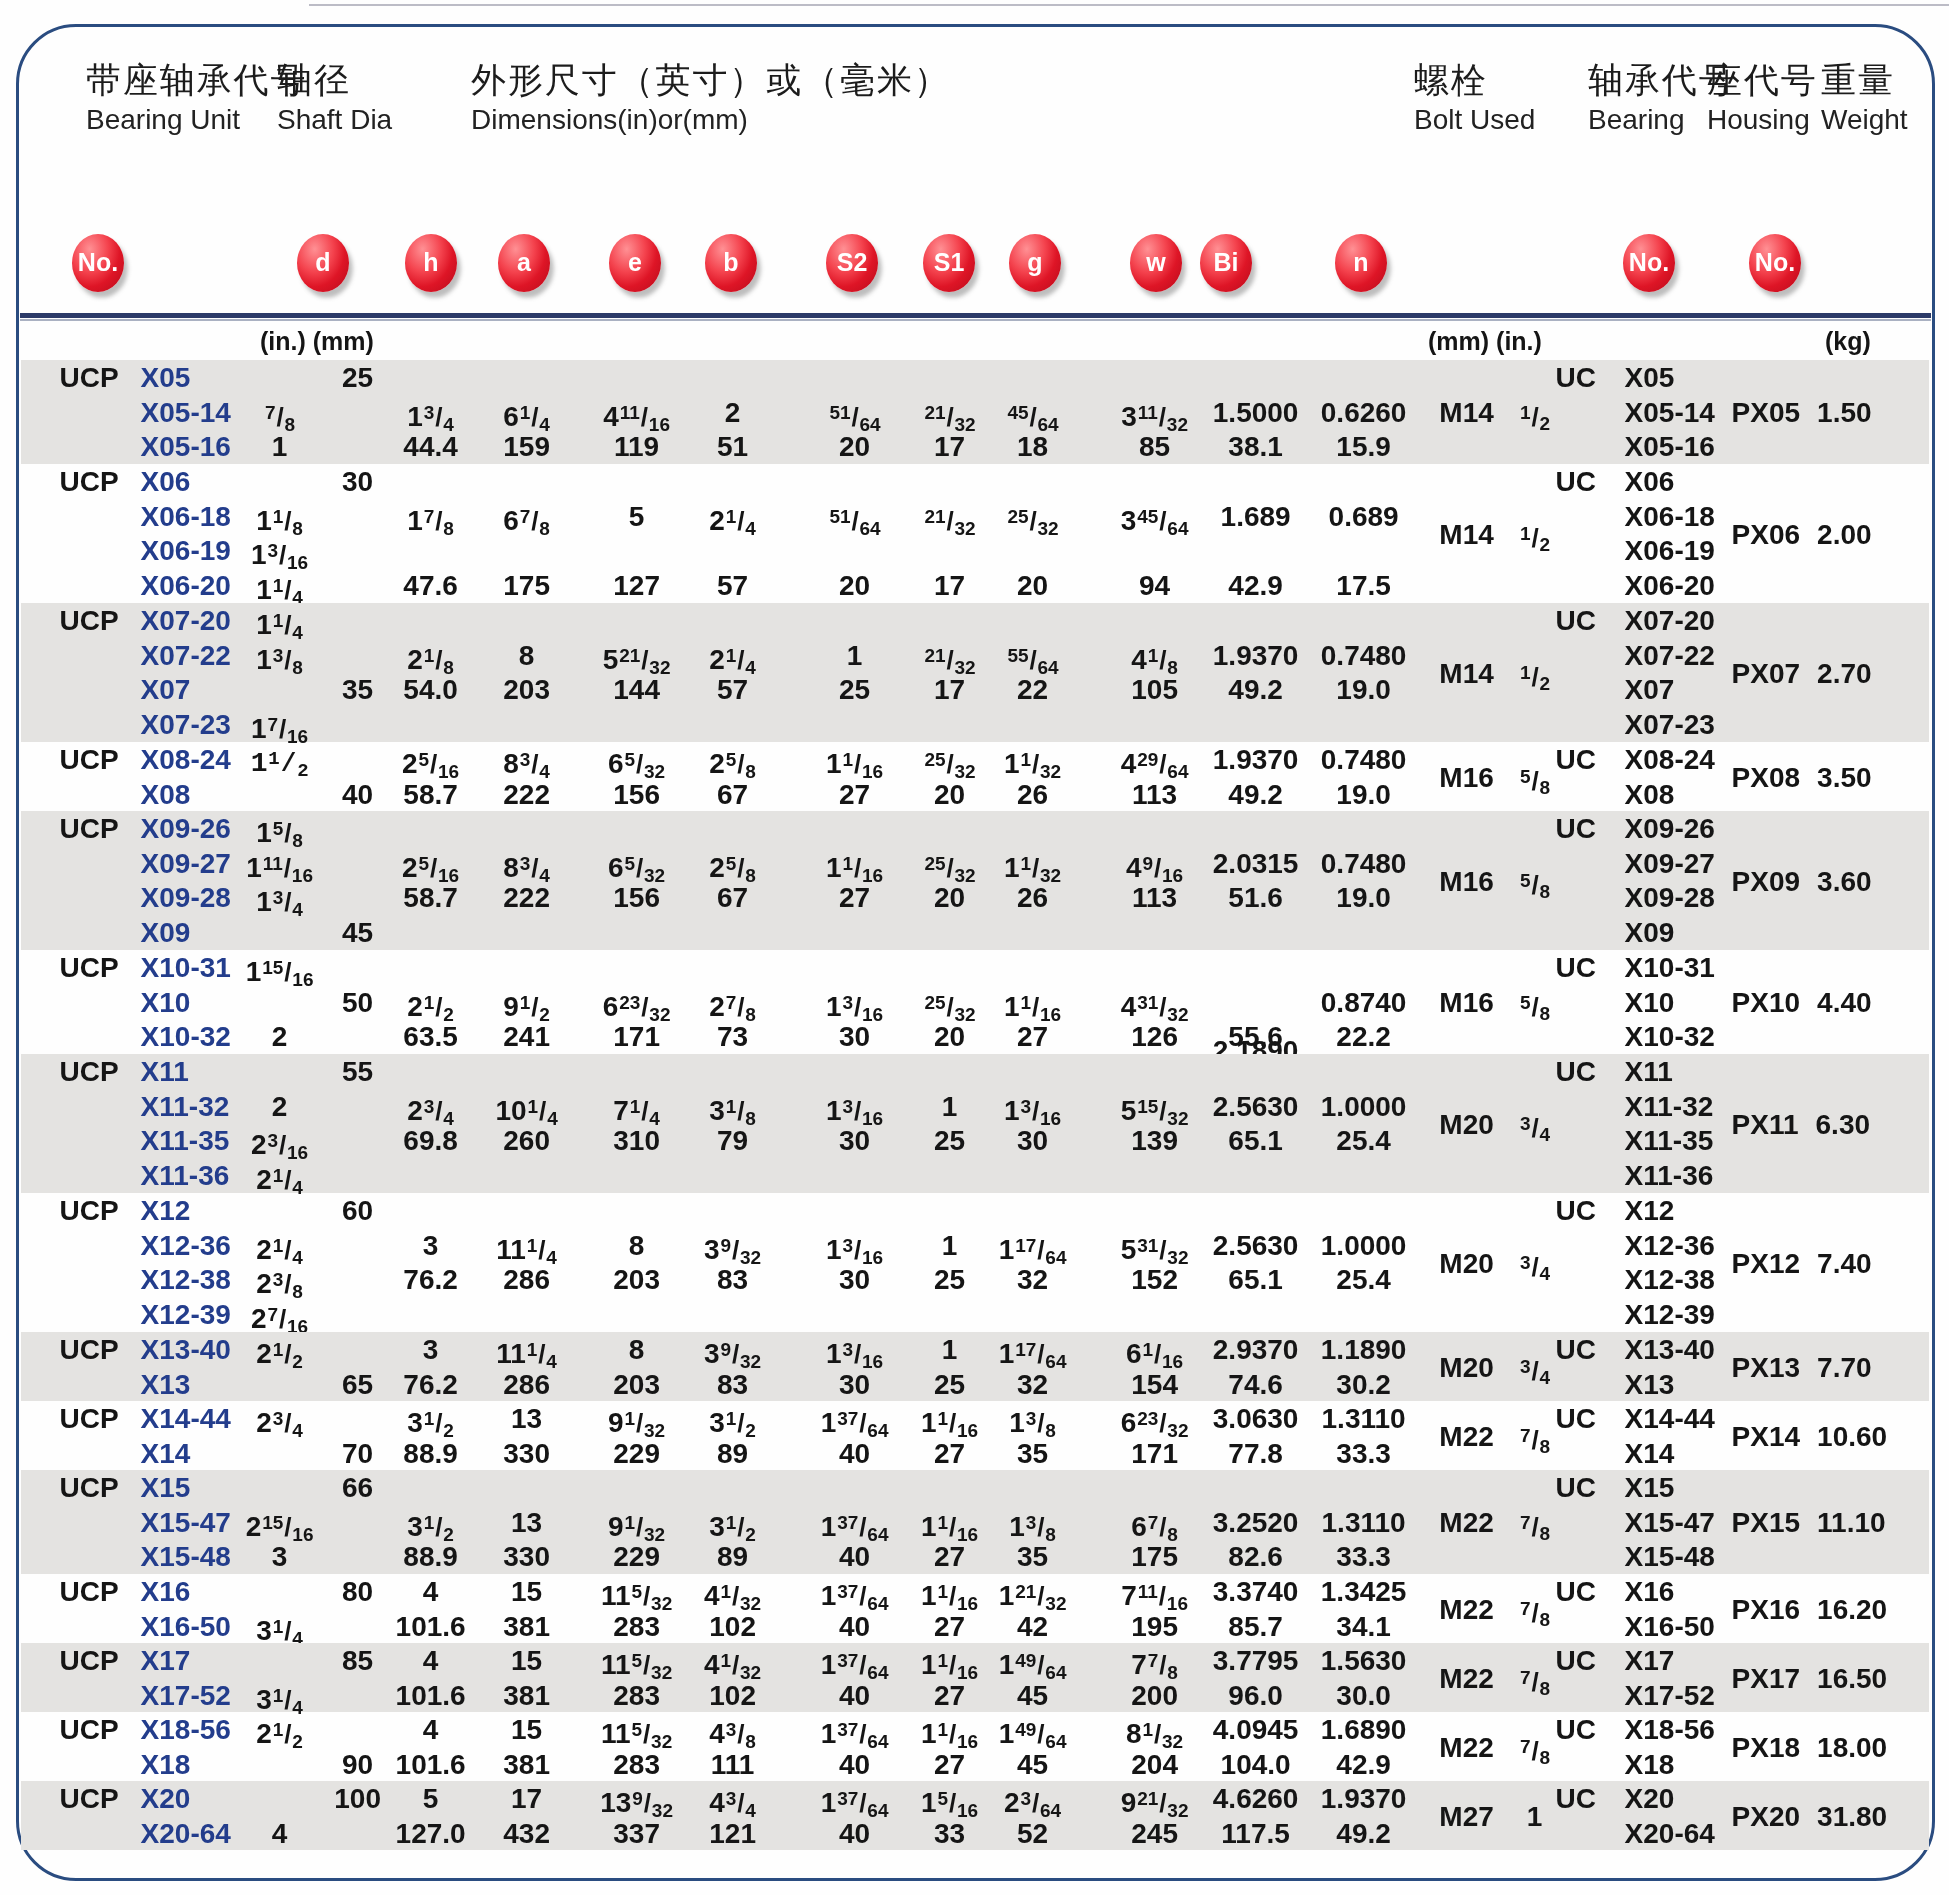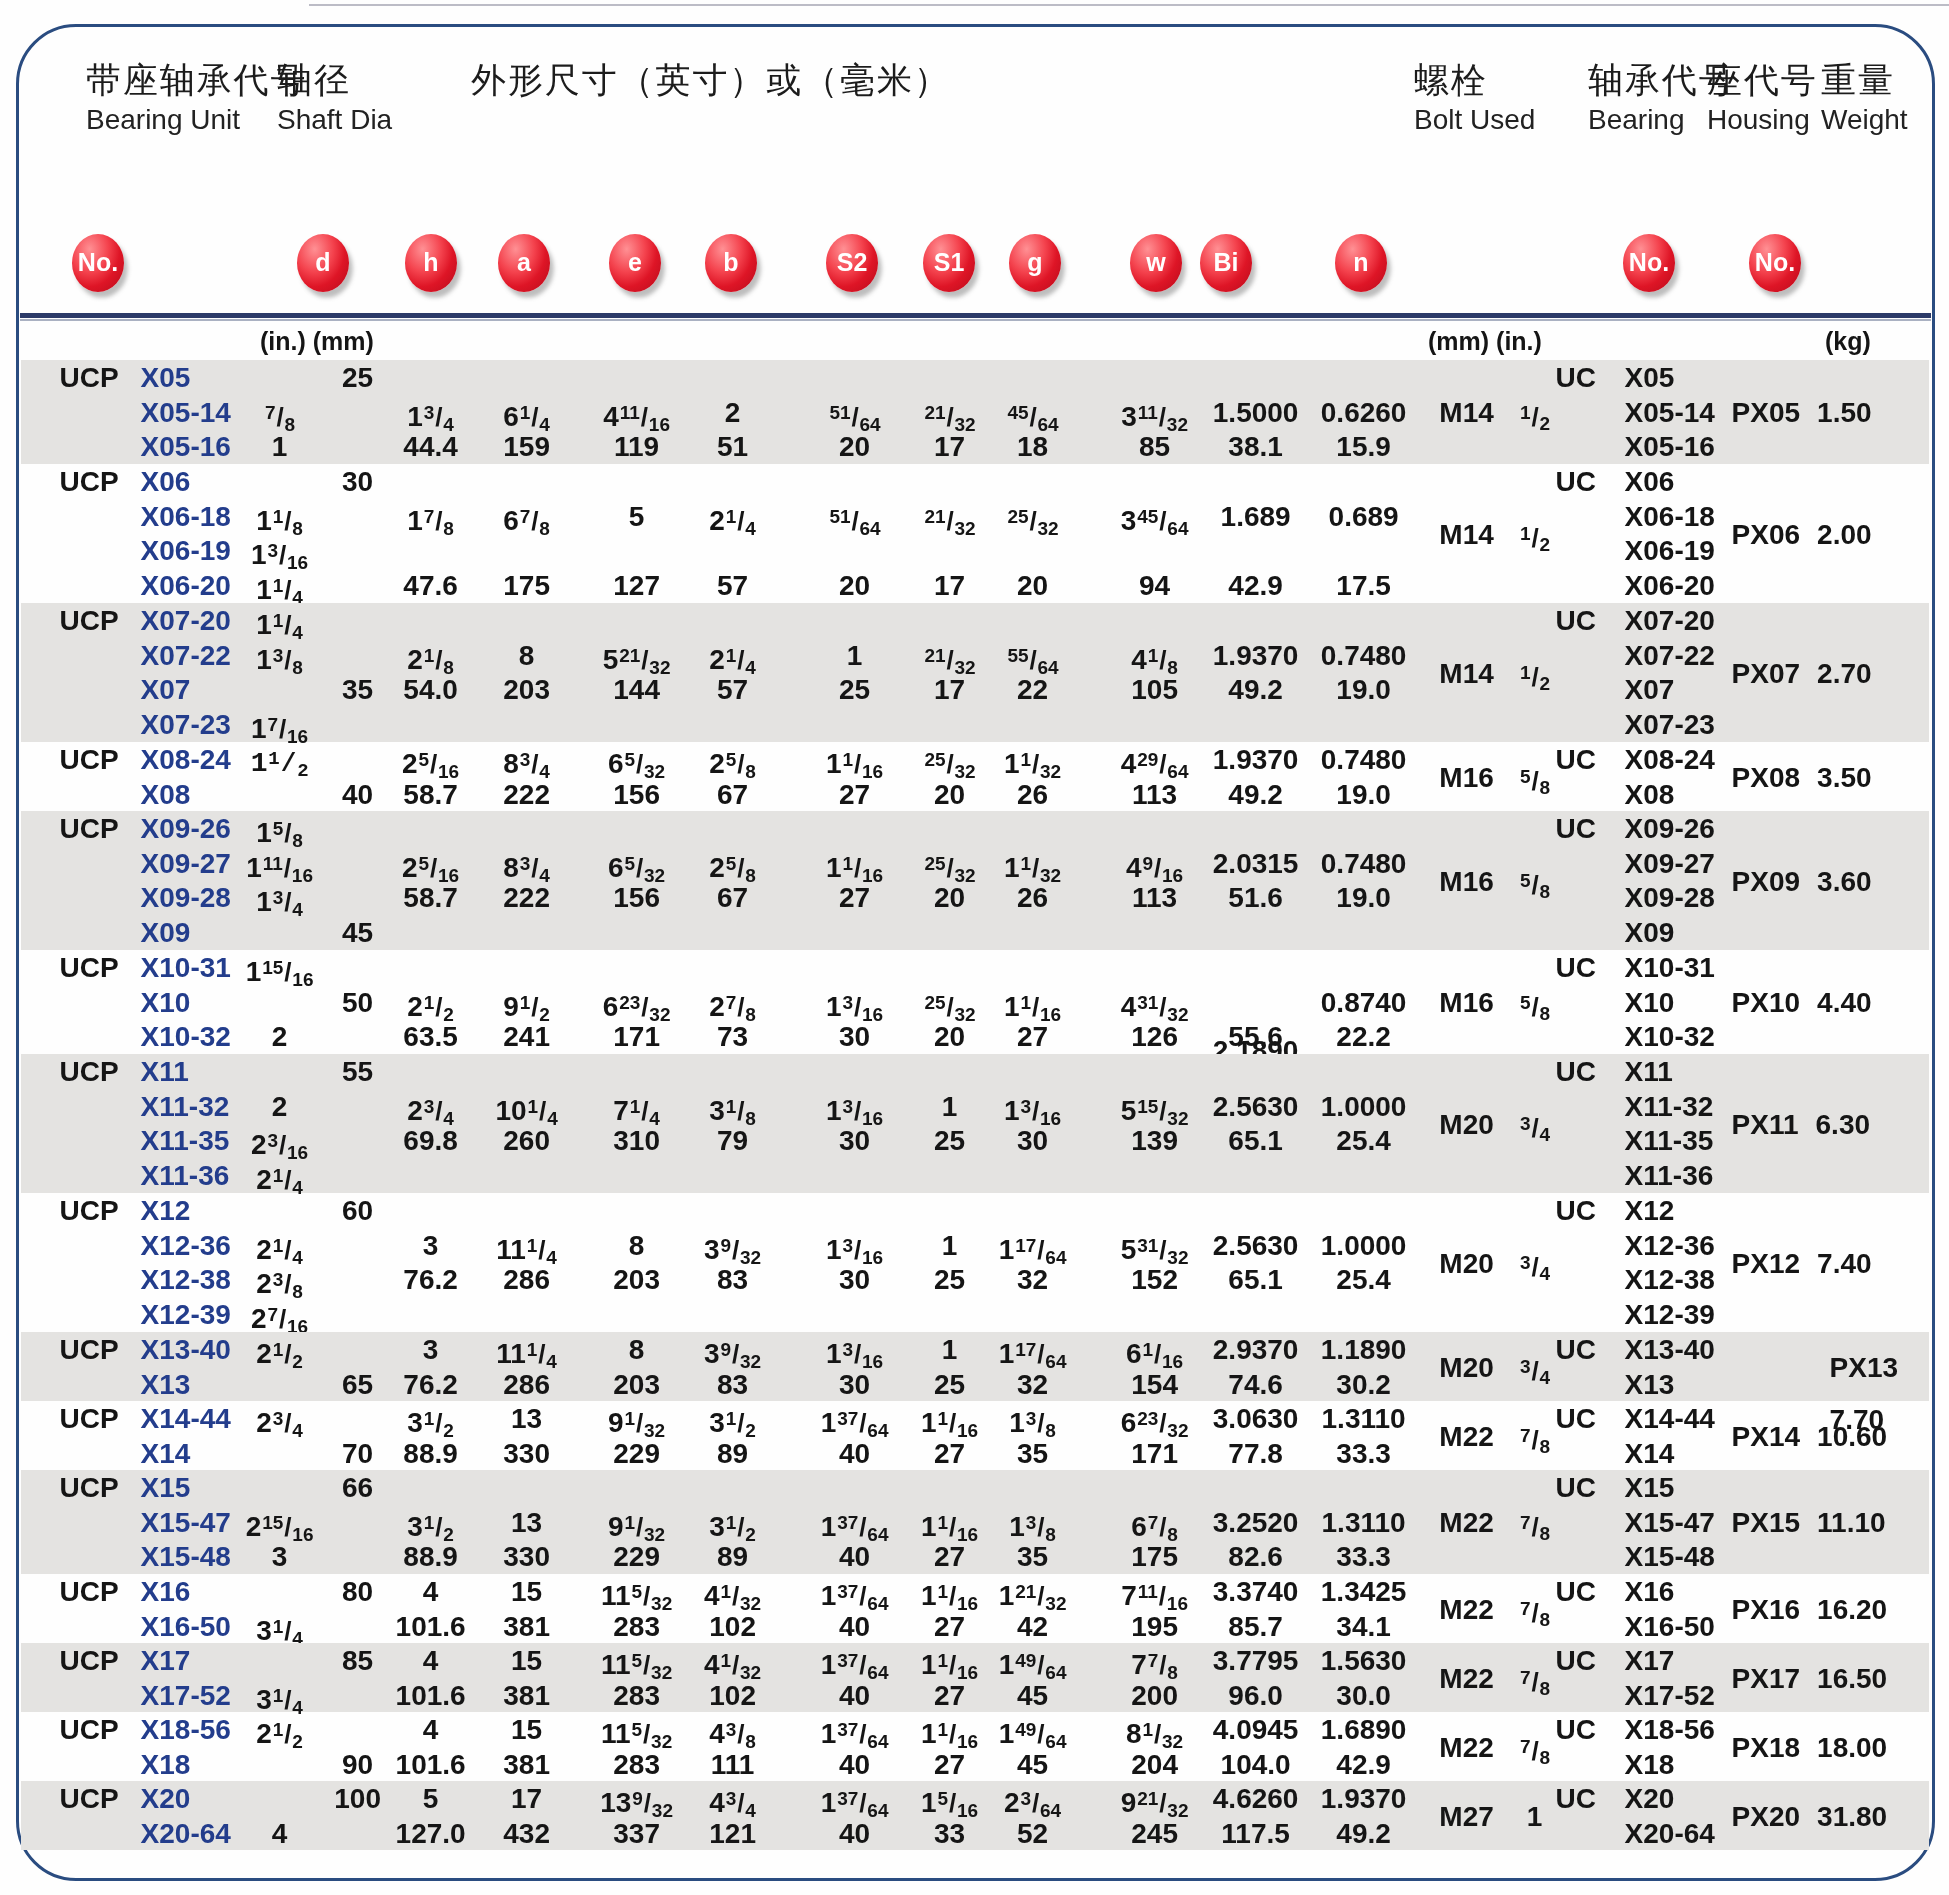--- a/index.html
+++ b/index.html
@@ -54,20 +54,21 @@
   <div class="hg hg0">
     <span class="zh">带座轴承代号</span>
     <span class="en">Bearing Unit</span>
   </div>
   <div class="hg hg1">
     <span class="zh">轴径</span>
     <span class="en">Shaft Dia</span>
   </div>
   <div class="hg hg2">
     <span class="zh">外形尺寸（英寸）或（毫米）</span>
+    <span class="en">Dimensions(in)or(mm)</span>
   </div>
   <div class="hg hg3">
     <span class="zh">螺栓</span>
     <span class="en">Bolt Used</span>
   </div>
   <div class="hg hg4">
     <span class="zh">轴承代号</span>
     <span class="en">Bearing</span>
   </div>
   <div class="hg hg5">
@@ -450,21 +451,21 @@
         <span class="cell center" style="left: 929px; top: 35px;">25</span>
         <span class="cell center" style="left: 1012px; top: 35px;">32</span>
         <span class="cell center" style="left: 1134px; top: 35px;">154</span>
         <span class="cell center" style="left: 1235px; top: 35px;">74.6</span>
         <span class="cell center" style="left: 1343px; top: 35px;">30.2</span>
         <span class="cell mid" style="left: 1446px; top: 50%;">M20</span>
         <span class="cell mid" style="left: 1514px; top: 50%;"><span class="fr"><sup>3</sup><span class="sl">/</span><sub>4</sub></span></span>
         <span class="cell " style="left: 1535px; top: 0px;">UC</span>
         <span class="cell " style="left: 1604px; top: 0px;">X13-40</span>
         <span class="cell " style="left: 1604px; top: 35px;">X13</span>
-        <div class="hous" style="left: 1809px; flex-direction: column;">
+        <div class="hous" style="left: 1711px;">
           <span>PX13</span>
           <span>7.70</span>
         </div>
       </div>
       <div class="row-group" style="height: 69px;">
         <span class="cell " style="left: 39px; top: 0px;">UCP</span>
         <span class="cell blue" style="left: 120px; top: 0px;">X14-44</span>
         <span class="cell center" style="left: 259px; top: 0px;"><span>2</span><span class="fr"><sup>3</sup><span class="sl">/</span><sub>4</sub></span></span>
         <span class="cell blue" style="left: 120px; top: 35px;">X14</span>
         <span class="cell center" style="left: 337px; top: 35px;">70</span>

